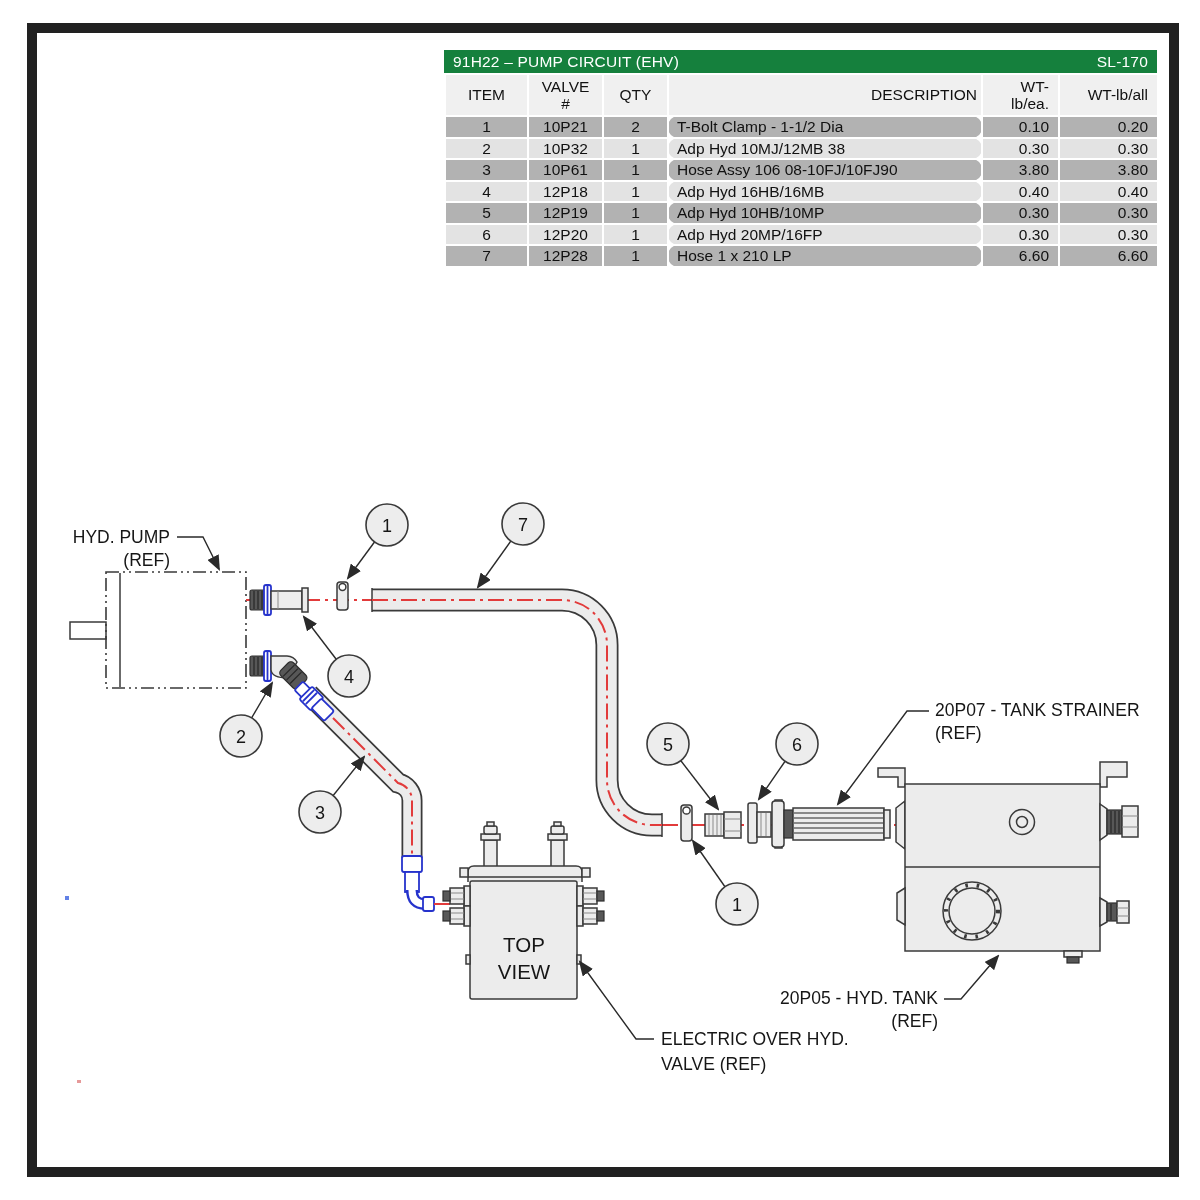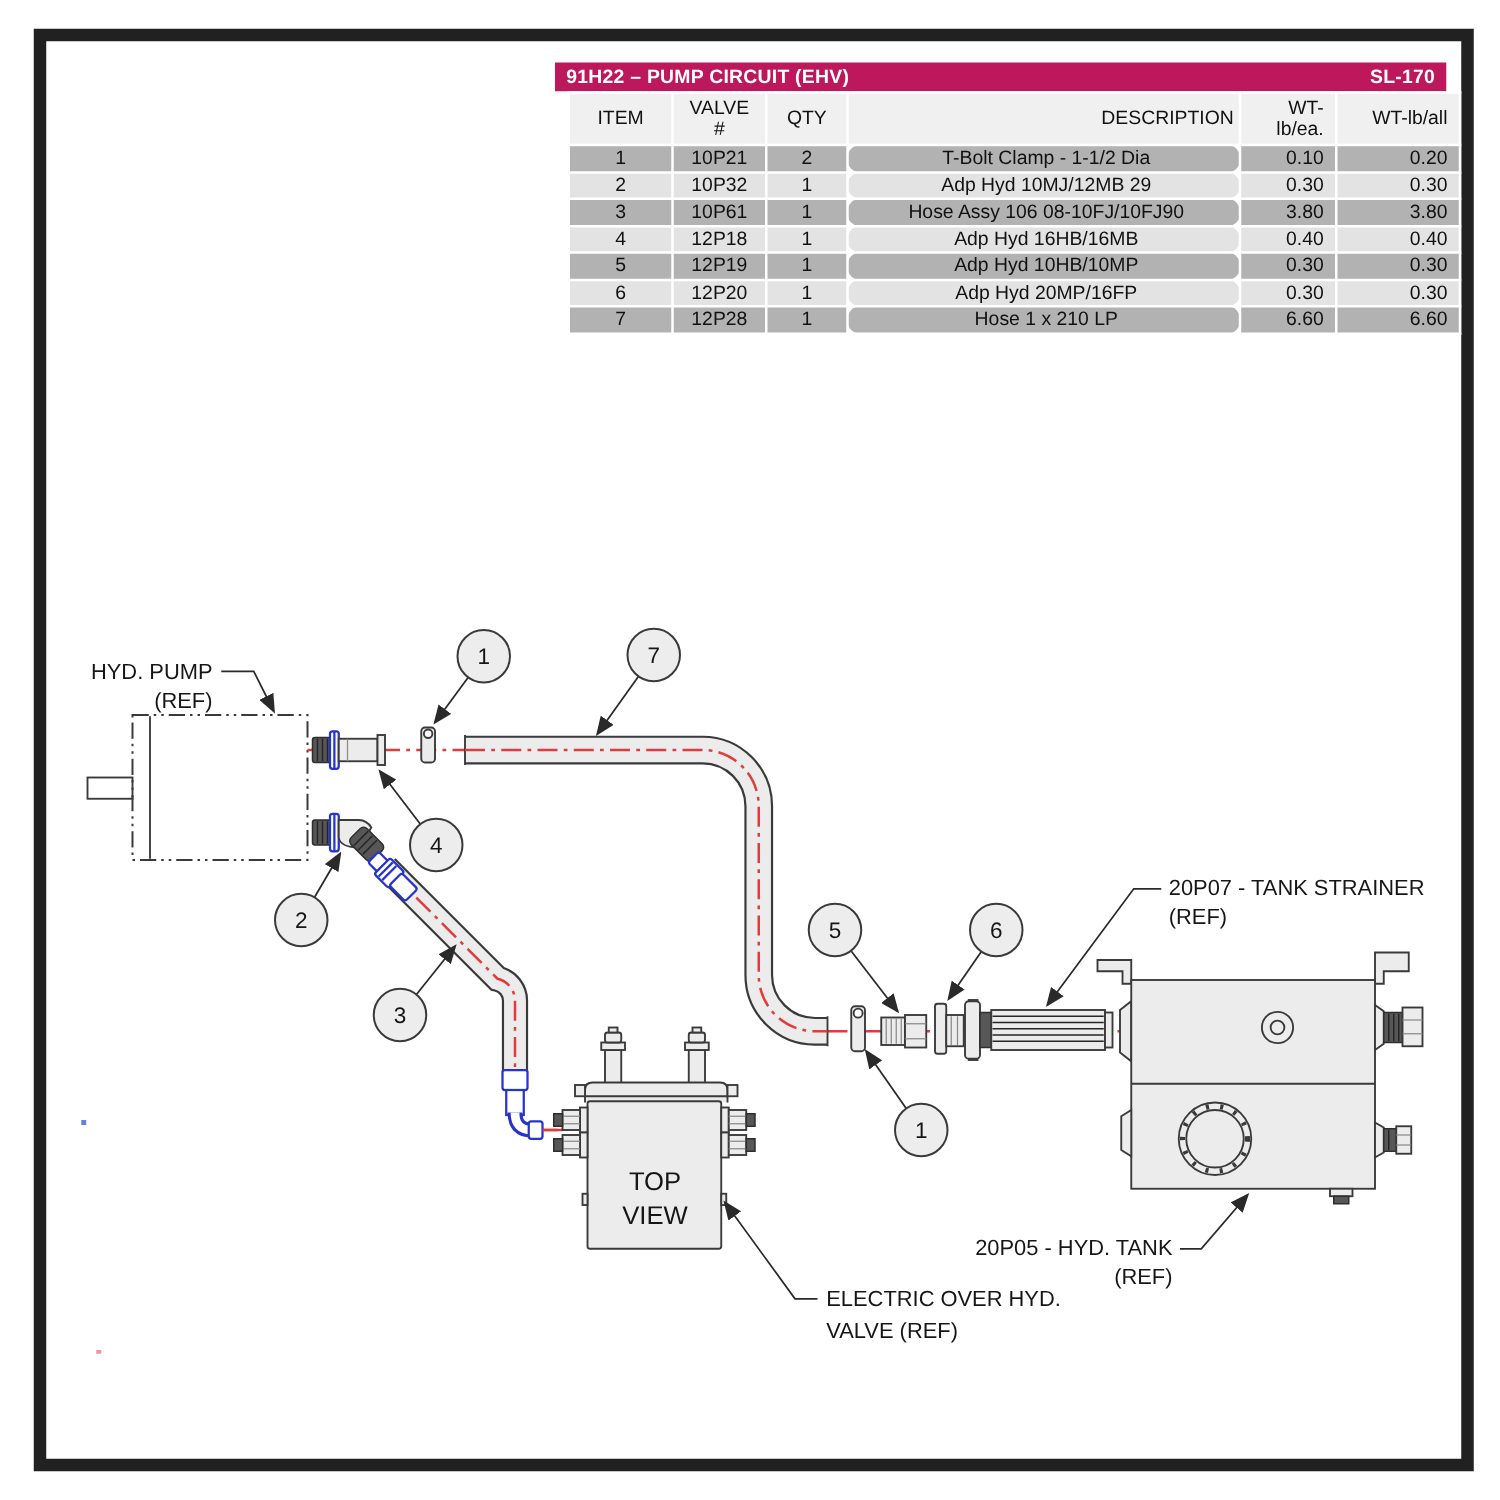--- a/index.html
+++ b/index.html
@@ -7,42 +7,42 @@
     width:1200px; height:1200px; position:relative; background:#ffffff;
     font-family:"Liberation Sans", sans-serif; overflow:hidden; color:#111;
   }
   .frame {
     position:absolute; left:27px; top:23px; right:21px; bottom:23px;
     border:10px solid #212121; background:#ffffff;
   }
   
   .title-bar {
     position:absolute; left:444px; top:50px; width:713px; height:23px;
-    background:#be185d; color:#ffffff; font-weight:bold; font-size:15.5px;
+    background:#15803d; color:#ffffff; font-weight:normal; font-size:15.5px;
     display:flex; justify-content:space-between; align-items:center;
     padding:0 9px; box-sizing:border-box; letter-spacing:.2px;
   }
   table.parts {
-    position:absolute; left:454px; top:73px; width:713px;
+    position:absolute; left:444px; top:73px; width:713px;
     border-collapse:collapse; table-layout:fixed; font-size:15.5px; color:#111;
   }
   table.parts th {
     background:#f0f0f0; font-weight:normal; border:2px solid #ffffff;
     white-space:pre-line; line-height:1.12; height:42px; padding:1px 4px;
     text-align:center; box-sizing:border-box;
   }
   table.parts th.col-desc { text-align:right; padding-left:8px; }
   table.parts th.col-wtea, table.parts th.col-wtall { text-align:right; padding-right:9px; }
   table.parts td {
     border:2px solid #ffffff; height:21.5px; text-align:center;
     padding:0 4px; box-sizing:border-box; line-height:1;
   }
   table.parts tbody tr:nth-child(odd)  { background:#b2b2b2; }
   table.parts tbody tr:nth-child(even) { background:#e3e3e3; }
-  table.parts td:nth-child(4) { text-align:center; padding-left:8px;border-radius:10px; }
+  table.parts td:nth-child(4) { text-align:left; padding-left:8px;border-radius:10px; }
   table.parts td:nth-child(5), table.parts td:nth-child(6) { text-align:right; padding-right:9px;margin-top:28px; }
   
   svg.diagram { position:absolute; left:0; top:0; }
   .ln   { stroke:#3a3a3a; stroke-width:1.5; fill:none; }
   .fillL{ fill:#ececec; stroke:#3a3a3a; stroke-width:1.5; }
   .fillW{ fill:#ffffff; stroke:#3a3a3a; stroke-width:1.5; }
   .dark { fill:#575757; stroke:#2e2e2e; stroke-width:1.2; }
   .rib  { stroke:#262626; stroke-width:1.2; }
   .ribL { stroke:#8a8a8a; stroke-width:1; }
   .blue { stroke:#2633cc; stroke-width:1.8; fill:#ffffff; }
@@ -93,21 +93,21 @@
     <td>2</td>
     <td>T-Bolt Clamp - 1-1/2 Dia</td>
     <td>0.10</td>
     <td>0.20</td>
   </tr>
 
   <tr>
     <td>2</td>
     <td>10P32</td>
     <td>1</td>
-    <td>Adp Hyd 10MJ/12MB 29</td>
+    <td>Adp Hyd 10MJ/12MB 38</td>
     <td>0.30</td>
     <td>0.30</td>
   </tr>
 
   <tr>
     <td>3</td>
     <td>10P61</td>
     <td>1</td>
     <td>Hose Assy 106 08-10FJ/10FJ90</td>
     <td>3.80</td>

